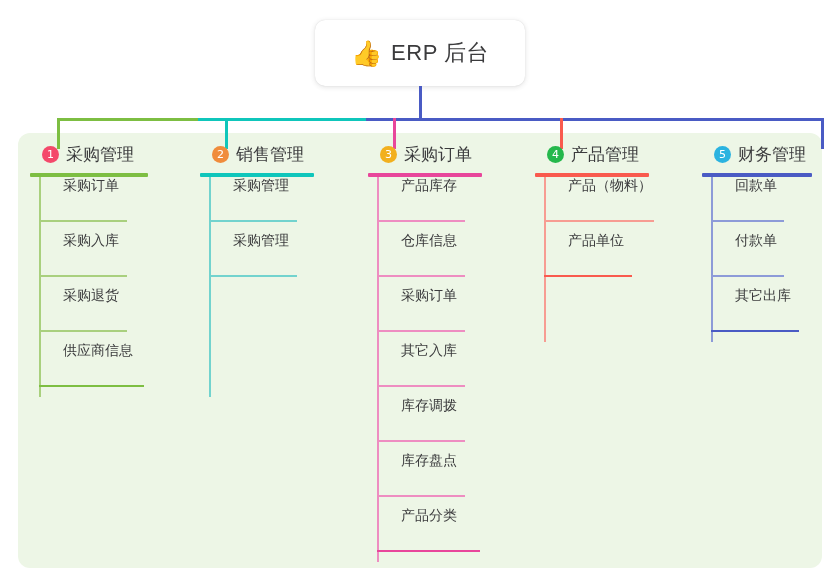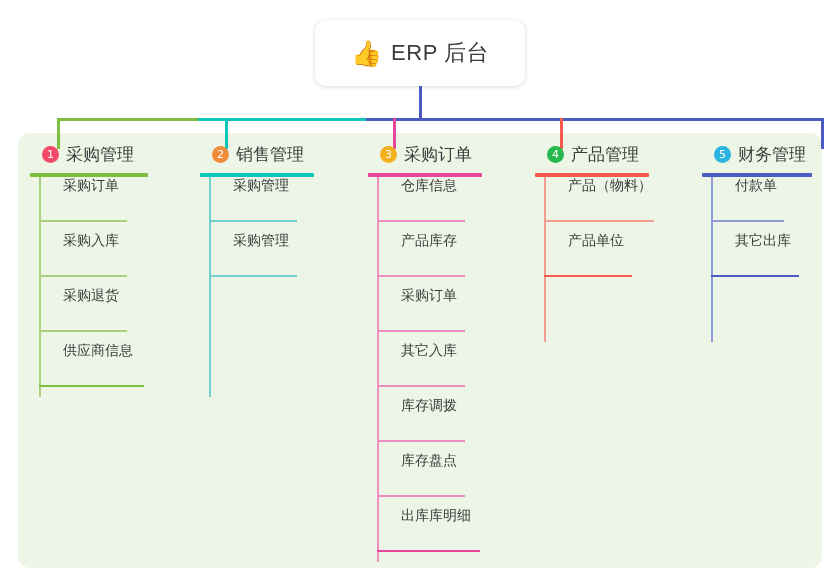--- a/index.html
+++ b/index.html
@@ -194,45 +194,45 @@
       </div>
       <div class="column" style="left: 368px; width: 122px;">
         <div class="col-head">
           <span class="badge" style="background: rgb(242, 176, 30);">3</span>
           <span class="col-title">采购订单</span>
         </div>
         <div class="col-rule" style="width: 114px; background: rgb(232, 70, 155);"></div>
         <div class="col-body">
           <div class="spine" style="height: 385px; background: rgb(238, 141, 193);"></div>
           <div class="item">
+            <span class="item-label">产品库存</span>
+            <div class="item-rule" style="width: 88px; background: rgb(238, 141, 193);"></div>
+          </div>
+          <div class="item">
             <span class="item-label">仓库信息</span>
             <div class="item-rule" style="width: 88px; background: rgb(238, 141, 193);"></div>
           </div>
           <div class="item">
-            <span class="item-label">产品库存</span>
-            <div class="item-rule" style="width: 88px; background: rgb(238, 141, 193);"></div>
-          </div>
-          <div class="item">
             <span class="item-label">采购订单</span>
             <div class="item-rule" style="width: 88px; background: rgb(238, 141, 193);"></div>
           </div>
           <div class="item">
             <span class="item-label">其它入库</span>
             <div class="item-rule" style="width: 88px; background: rgb(238, 141, 193);"></div>
           </div>
           <div class="item">
             <span class="item-label">库存调拨</span>
             <div class="item-rule" style="width: 88px; background: rgb(238, 141, 193);"></div>
           </div>
           <div class="item">
             <span class="item-label">库存盘点</span>
             <div class="item-rule" style="width: 88px; background: rgb(238, 141, 193);"></div>
           </div>
           <div class="item">
-            <span class="item-label">出库库明细</span>
+            <span class="item-label">产品分类</span>
             <div class="item-rule" style="width: 103px; background: rgb(232, 70, 155);"></div>
           </div>
         </div>
       </div>
       <div class="column" style="left: 535px; width: 122px;">
         <div class="col-head">
           <span class="badge" style="background: rgb(37, 184, 76);">4</span>
           <span class="col-title">产品管理</span>
         </div>
         <div class="col-rule" style="width: 114px; background: rgb(249, 90, 78);"></div>
@@ -250,20 +250,24 @@
       </div>
       <div class="column" style="left: 702px; width: 122px;">
         <div class="col-head">
           <span class="badge" style="background: rgb(43, 179, 224);">5</span>
           <span class="col-title">财务管理</span>
         </div>
         <div class="col-rule" style="width: 110px; background: rgb(74, 91, 196);"></div>
         <div class="col-body">
           <div class="spine" style="height: 165px; background: rgb(141, 155, 216);"></div>
           <div class="item">
+            <span class="item-label">回款单</span>
+            <div class="item-rule" style="width: 73px; background: rgb(141, 155, 216);"></div>
+          </div>
+          <div class="item">
             <span class="item-label">付款单</span>
             <div class="item-rule" style="width: 73px; background: rgb(141, 155, 216);"></div>
           </div>
           <div class="item">
             <span class="item-label">其它出库</span>
             <div class="item-rule" style="width: 88px; background: rgb(74, 91, 196);"></div>
           </div>
         </div>
       </div>
     </div>

